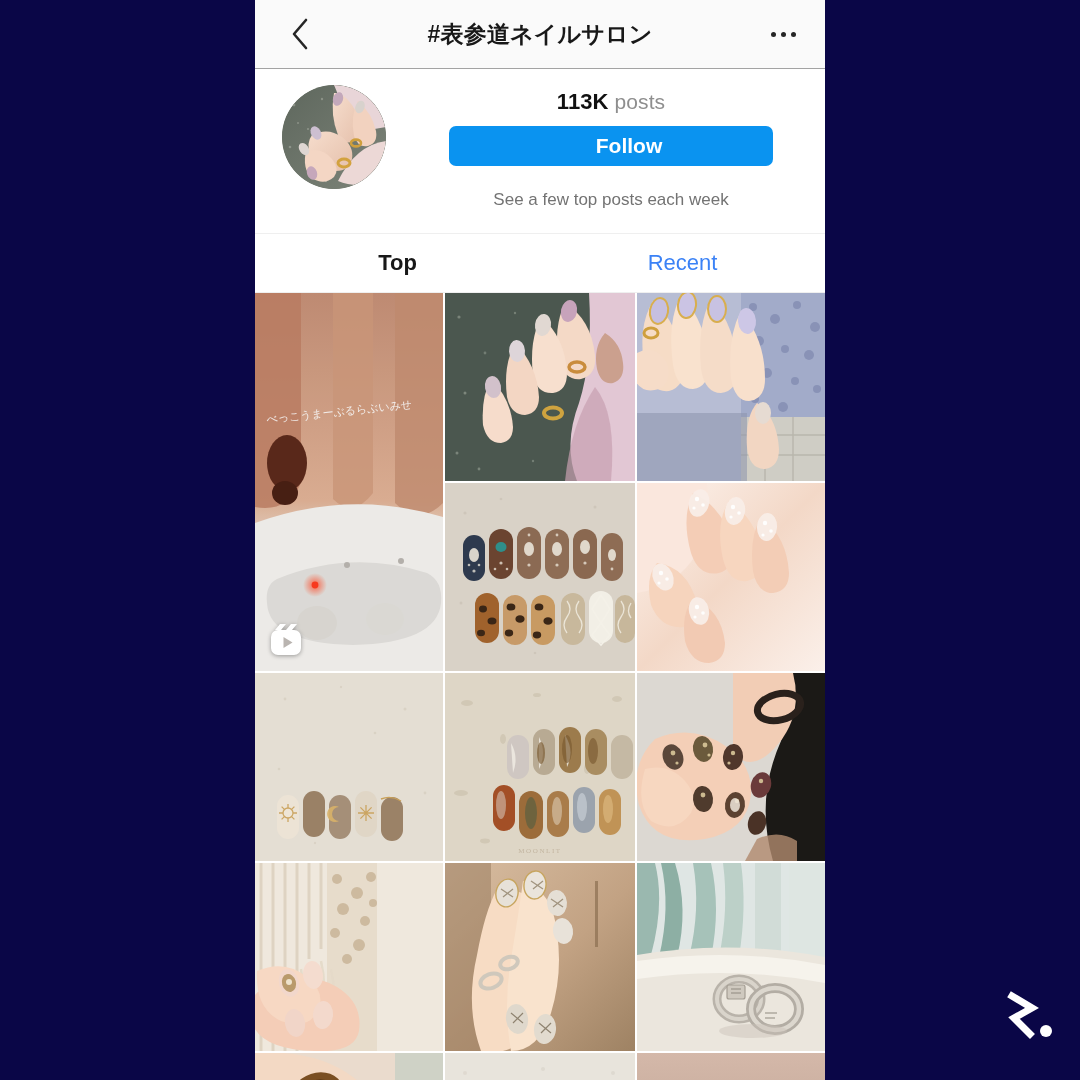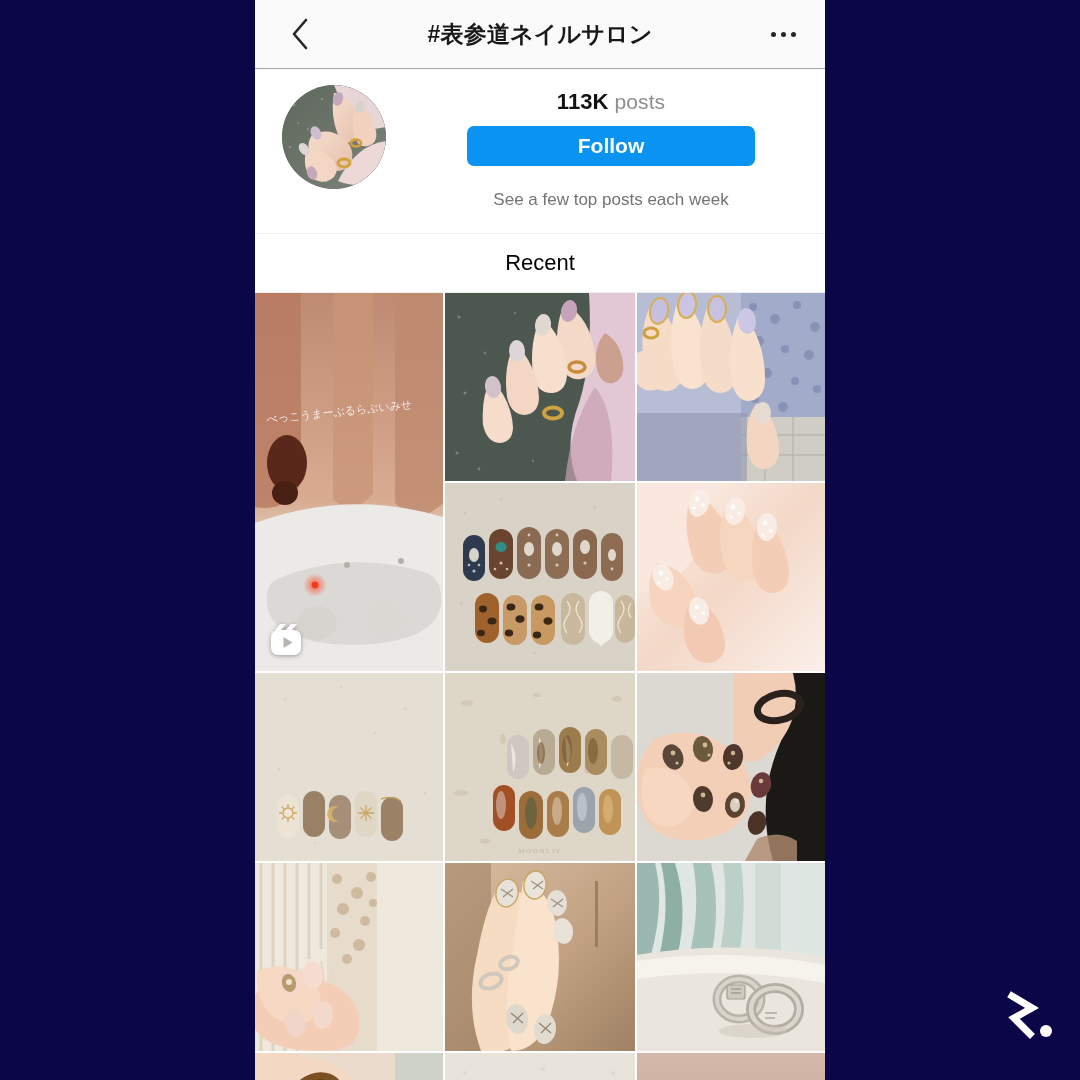--- a/index.html
+++ b/index.html
@@ -52,34 +52,34 @@
 
   .profile-right{
     position:absolute;left:160px;top:0;right:18px;
     display:flex;flex-direction:column;align-items:center;padding-top:20px;
   }
   .posts-line{font-size:21px;color:#8e8e8e;letter-spacing:.1px;}
   .posts-line b{color:#111;font-weight:700;font-size:22px;}
   .follow-btn{
     margin-top:11px;width:288px;height:40px;border:none;border-radius:7px;
     background:#0a93f0;color:#fff;font-size:21px;font-weight:700;
-    font-family:inherit;cursor:pointer;line-height:40px;text-align:center;
+    font-family:inherit;cursor:pointer;line-height:40px;text-align:center;padding-left:36px;
   }
   .sub-note{margin-top:24px;font-size:17px;color:#737373;}
 
   
   .tabs{
     height:58px;display:flex;background:#fff;border-bottom:1px solid #efefef;
   }
   .tab{
     flex:1;display:flex;align-items:center;justify-content:center;
     font-size:22px;cursor:pointer;
   }
   .tab.active{color:#181818;font-weight:700;}
-  .tab.inactive{color:#000000;font-weight:400;}
+  .tab.inactive{color:#3b82f6;font-weight:400;}
 
   
   .grid{
     display:grid;
     grid-template-columns:188px 190px 188px;
     grid-auto-rows:188px;
     gap:2px;
     background:#ffffff;
   }
   .cell{position:relative;overflow:hidden;background:#ddd;}
@@ -174,20 +174,21 @@
         <div class="posts-line">
           <b>113K</b>
           <span>posts</span>
         </div>
         <div class="follow-btn">Follow</div>
         <div class="sub-note">See a few top posts each week</div>
       </div>
     </div>
 
     <div class="tabs">
+      <div class="tab active">Top</div>
       <div class="tab inactive">Recent</div>
     </div>
 
     <div class="grid">
 
       <div class="cell tall">
         <svg viewBox="0 0 188 378" preserveAspectRatio="xMidYMid slice">
           <defs>
             <linearGradient id="g1a" x1="0" y1="0" x2="0" y2="1">
               <stop offset="0" stop-color="#c58f76"></stop>

